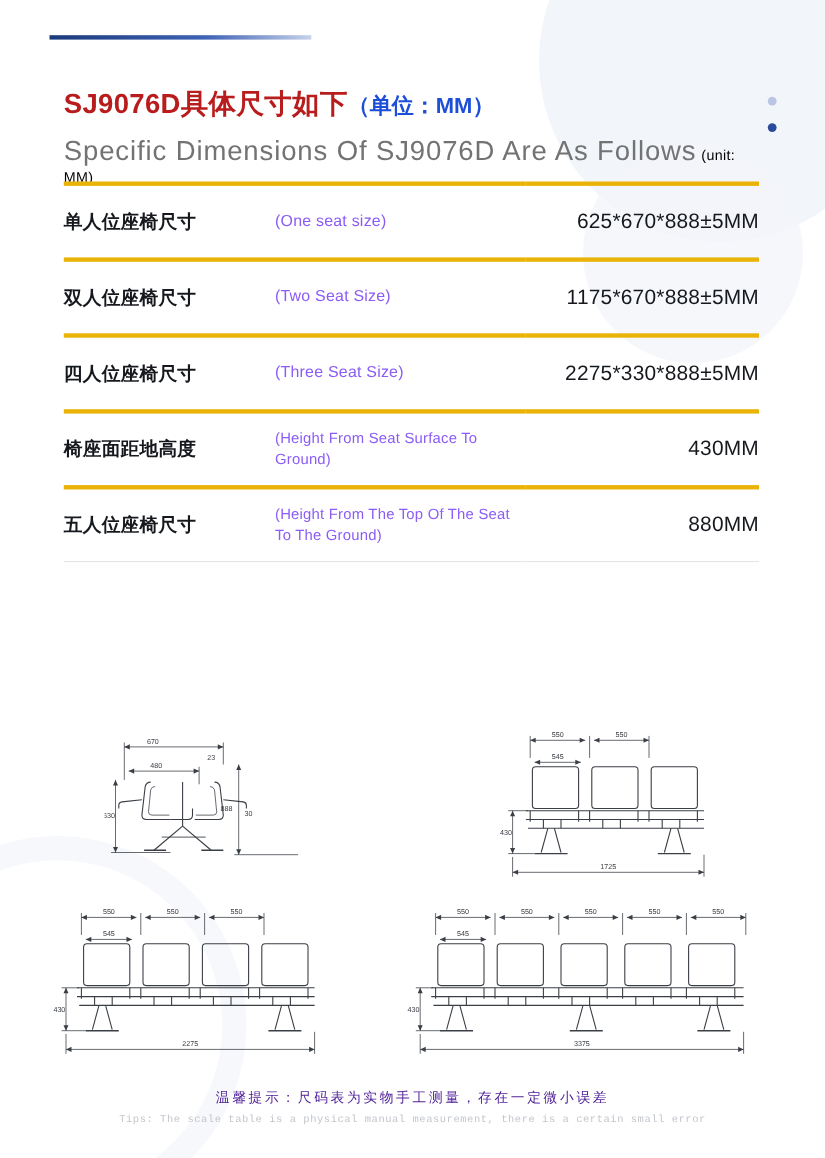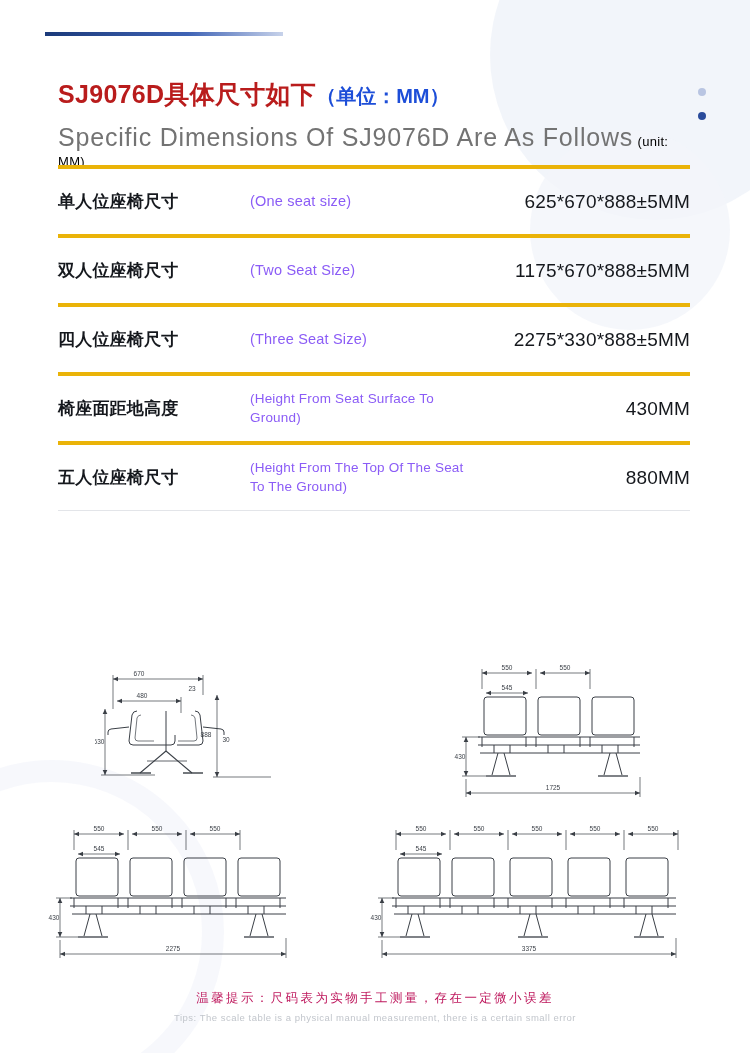--- a/index.html
+++ b/index.html
@@ -166,28 +166,29 @@
 
   .tips {
     position: absolute;
     left: 0;
     top: 990px;
     width: 750px;
     text-align: center;
   }
   .tip-cn {
     font-size: 12.5px;
-    color: #be185d;
+    color: #4c1d95;
     letter-spacing: 2.4px;
   }
   .tip-en {
     margin-top: 5px;
     font-size: 9.5px;
     color: #c2c6cc;
     letter-spacing: .5px;
+    font-family: Liberation Mono, monospace;
   }
   svg text {
     font-family: "Liberation Sans", sans-serif;
     fill: #3a3f46;
   }
 </style>
 </head>
 <body>
 
 <div class="page">

